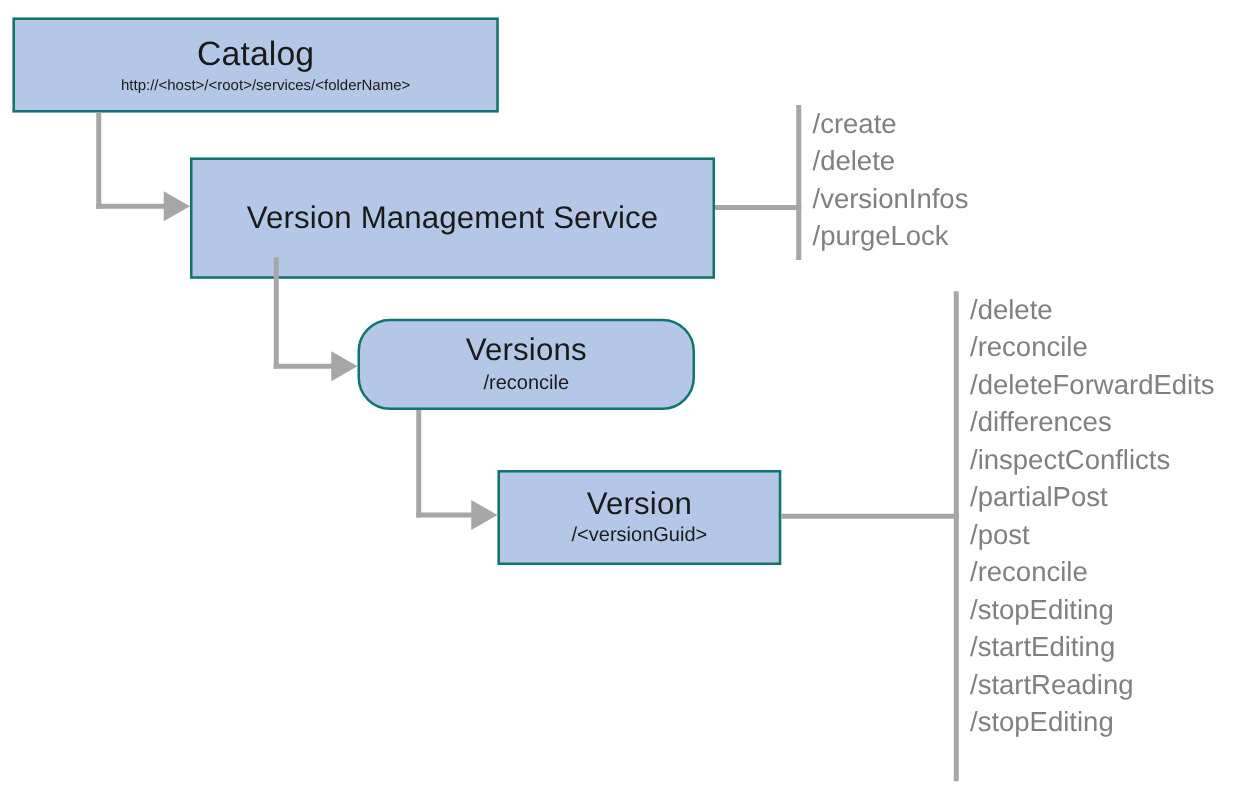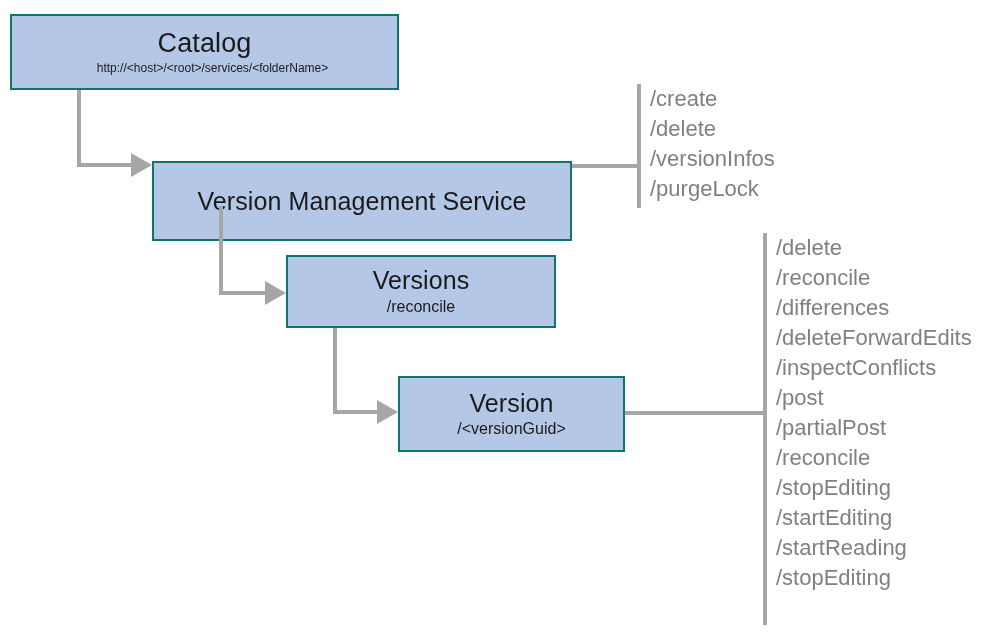--- a/index.html
+++ b/index.html
@@ -106,66 +106,66 @@
 
   <div class="node" id="node-catalog" style="left:10px; top:14px; width:389px; height:76px;">
     <div class="node-title">Catalog</div>
     <div class="node-sub">http://&lt;host&gt;/&lt;root&gt;/services/&lt;folderName&gt;</div>
   </div>
 
   <div class="conn-v" style="left:77px; top:90px; height:77px;"></div>
   <div class="conn-h" style="left:77px; top:163px; width:56px;"></div>
   <div class="arrow-head" style="left:131px; top:153px;"></div>
 
-  <div class="node" id="node-vms" style="left:152px; top:126px; width:420px; height:80px;margin-top:35px;">
+  <div class="node" id="node-vms" style="left:152px; top:126px; width:420px; height:97px;">
     <div class="node-title">Version Management Service</div>
   </div>
 
   <div class="conn-h" style="left:572px; top:164px; width:69px;"></div>
 
   <div class="ops-group" id="ops-vms" style="left:637px; top:84px; width:200px; height:124px;">
     <div class="ops-bar" style="height:124px;"></div>
     <ul class="ops-list">
       <li class="ops-item">/create</li>
       <li class="ops-item">/delete</li>
       <li class="ops-item">/versionInfos</li>
       <li class="ops-item">/purgeLock</li>
     </ul>
   </div>
 
   <div class="conn-v" style="left:219px; top:206px; height:89px;"></div>
   <div class="conn-h" style="left:219px; top:291px; width:48px;"></div>
   <div class="arrow-head" style="left:265px; top:281px;"></div>
 
-  <div class="node" id="node-versions" style="left:286px; top:255px; width:270px; height:73px;">
+  <div class="node" id="node-versions" style="left:286px; top:255px; width:270px; height:73px;border-radius:26px;">
     <div class="node-title">Versions</div>
     <div class="node-sub">/reconcile</div>
   </div>
 
   <div class="conn-v" style="left:333px; top:328px; height:86px;"></div>
   <div class="conn-h" style="left:333px; top:410px; width:46px;"></div>
   <div class="arrow-head" style="left:377px; top:400px;"></div>
 
   <div class="node" id="node-version" style="left:398px; top:376px; width:227px; height:76px;">
     <div class="node-title">Version</div>
     <div class="node-sub">/&lt;versionGuid&gt;</div>
   </div>
 
   <div class="conn-h" style="left:625px; top:411px; width:142px;"></div>
 
   <div class="ops-group" id="ops-version" style="left:763px; top:233px; width:230px; height:392px;">
     <div class="ops-bar" style="height:392px;"></div>
     <ul class="ops-list">
       <li class="ops-item">/delete</li>
       <li class="ops-item">/reconcile</li>
+      <li class="ops-item">/deleteForwardEdits</li>
       <li class="ops-item">/differences</li>
-      <li class="ops-item">/deleteForwardEdits</li>
       <li class="ops-item">/inspectConflicts</li>
+      <li class="ops-item">/partialPost</li>
       <li class="ops-item">/post</li>
-      <li class="ops-item">/partialPost</li>
       <li class="ops-item">/reconcile</li>
       <li class="ops-item">/stopEditing</li>
       <li class="ops-item">/startEditing</li>
       <li class="ops-item">/startReading</li>
       <li class="ops-item">/stopEditing</li>
     </ul>
   </div>
 
 </div>
 

